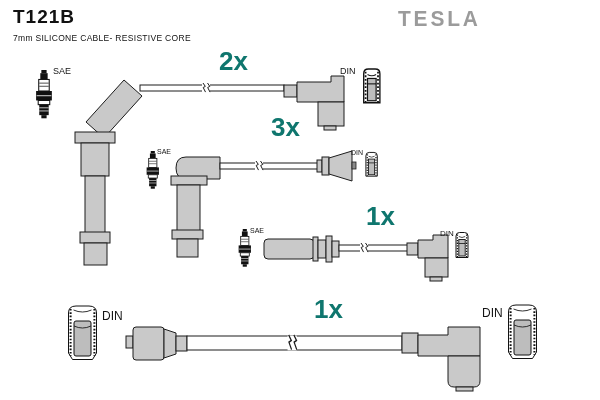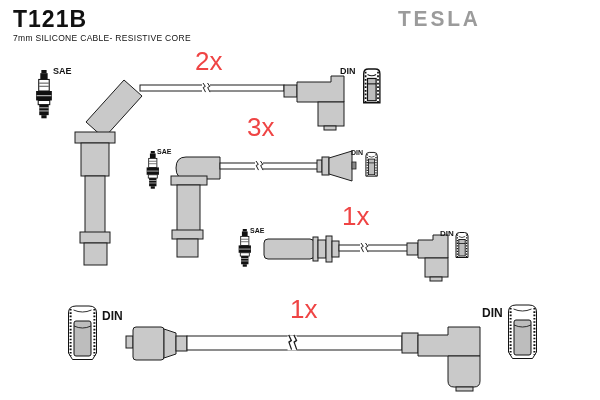--- a/index.html
+++ b/index.html
@@ -1,26 +1,26 @@
 <!DOCTYPE html>
 <html><head>
 <meta charset="utf-8">
 <style>
   html,body{margin:0;padding:0;background:#fff;}
   #canvas{
     position:relative;width:600px;height:400px;background:#ffffff;
     font-family:"Liberation Sans", sans-serif;color:#111;overflow:hidden;
   }
   .abs{position:absolute;white-space:nowrap;}
-  .part-number{left:13px;top:6px;font-size:23px;font-weight:bold;letter-spacing:1px;}
+  .part-number{left:13px;top:6px;font-size:19px;font-weight:bold;letter-spacing:1px;}
   .subtitle{left:13px;top:33px;font-size:8.5px;letter-spacing:0.3px;}
   .brand{left:398px;top:6px;font-size:22px;font-weight:900;color:#9b9b9b;
          letter-spacing:3px;transform:scaleX(0.95);transform-origin:left top;}
-  .qty{font-size:26px;font-weight:400;color:#ef4444;}
-  .conn-lbl{font-weight:bold;color:#141414;}
+  .qty{font-size:26px;font-weight:700;color:#0f766e;margin-left:24px;}
+  .conn-lbl{font-weight:normal;color:#141414;}
   svg{position:absolute;left:0;top:0;}
   .g{fill:#c9c9c9;stroke:#1c1c1c;stroke-width:1;}
   .cab{fill:#ffffff;stroke:#1c1c1c;stroke-width:1;}
   .ln{stroke:#1c1c1c;fill:none;}
 </style>
 </head>
 <body>
 
 <div id="canvas">
 

